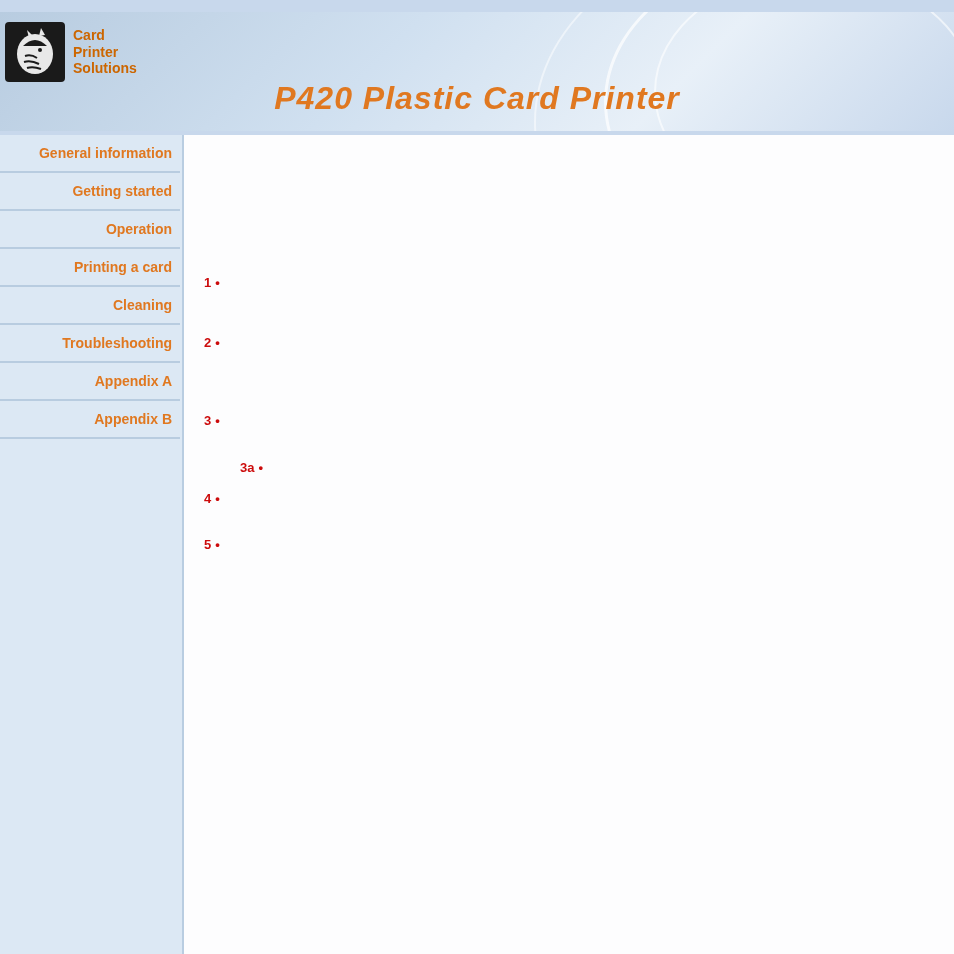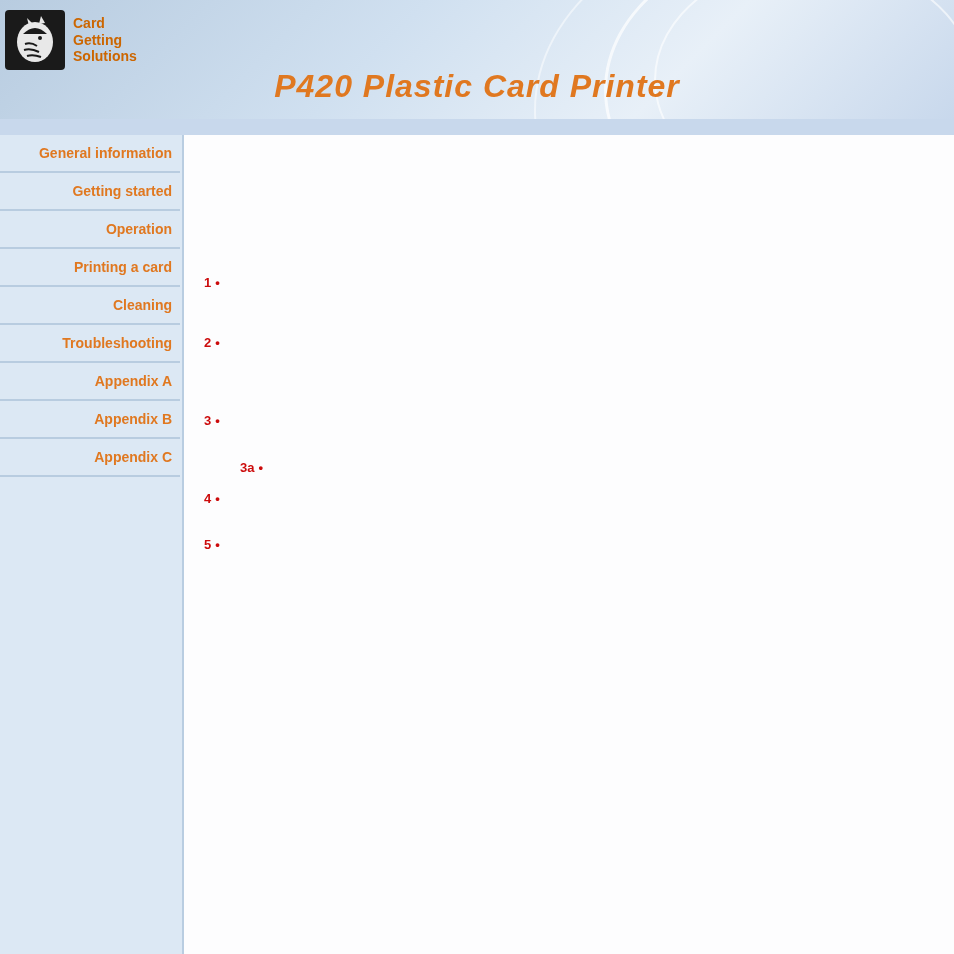--- a/index.html
+++ b/index.html
@@ -8,21 +8,21 @@
       height: 954px;
       font-family: Arial, sans-serif;
       background: #c8d8ec;
       overflow: hidden;
       position: relative;
     }
 
     
     .header {
       position: absolute;
-      top: 0;
+      top: 12px;
       left: 0;
       right: 0;
       height: 119px;
       background: linear-gradient(135deg, #b8cce0 0%, #d0e0f0 40%, #e8f0f8 70%, #c8d8ec 100%);
       overflow: hidden;
     }
 
     .header-arc1 {
       position: absolute;
       top: -60px;
@@ -180,40 +180,39 @@
         <path d="M16,30 Q22,28 28,32" stroke="#1a1a1a" stroke-width="2" fill="none"></path>
         <path d="M15,36 Q22,34 30,38" stroke="#1a1a1a" stroke-width="2" fill="none"></path>
         <path d="M18,42 Q24,40 32,43" stroke="#1a1a1a" stroke-width="2" fill="none"></path>
 
         <path d="M20,12 L18,4 L24,10" fill="#e8e8e8"></path>
         <path d="M30,10 L32,2 L36,9" fill="#e8e8e8"></path>
       </svg>
     </div>
     <div class="logo-text">
       <span class="logo-text-line">Card</span>
-      <span class="logo-text-line">Getting</span>
+      <span class="logo-text-line">Printer</span>
       <span class="logo-text-line">Solutions</span>
     </div>
   </div>
 
   <div class="main-title">P420  Plastic Card Printer</div>
 </div>
 
 <div class="content-area">
 
   <div class="sidebar">
     <div class="sidebar-item">General information</div>
     <div class="sidebar-item">Getting started</div>
     <div class="sidebar-item">Operation</div>
     <div class="sidebar-item">Printing a card</div>
     <div class="sidebar-item">Cleaning</div>
     <div class="sidebar-item">Troubleshooting</div>
     <div class="sidebar-item">Appendix A</div>
     <div class="sidebar-item">Appendix B</div>
-    <div class="sidebar-item">Appendix C</div>
   </div>
 
   <div class="main-content">
     <div class="content-item" style="top: 140px;">
       <span>1</span>
         <span class="content-bullet">•</span>
     </div>
     <div class="content-item" style="top: 200px;">
       <span>2</span>
         <span class="content-bullet">•</span>

